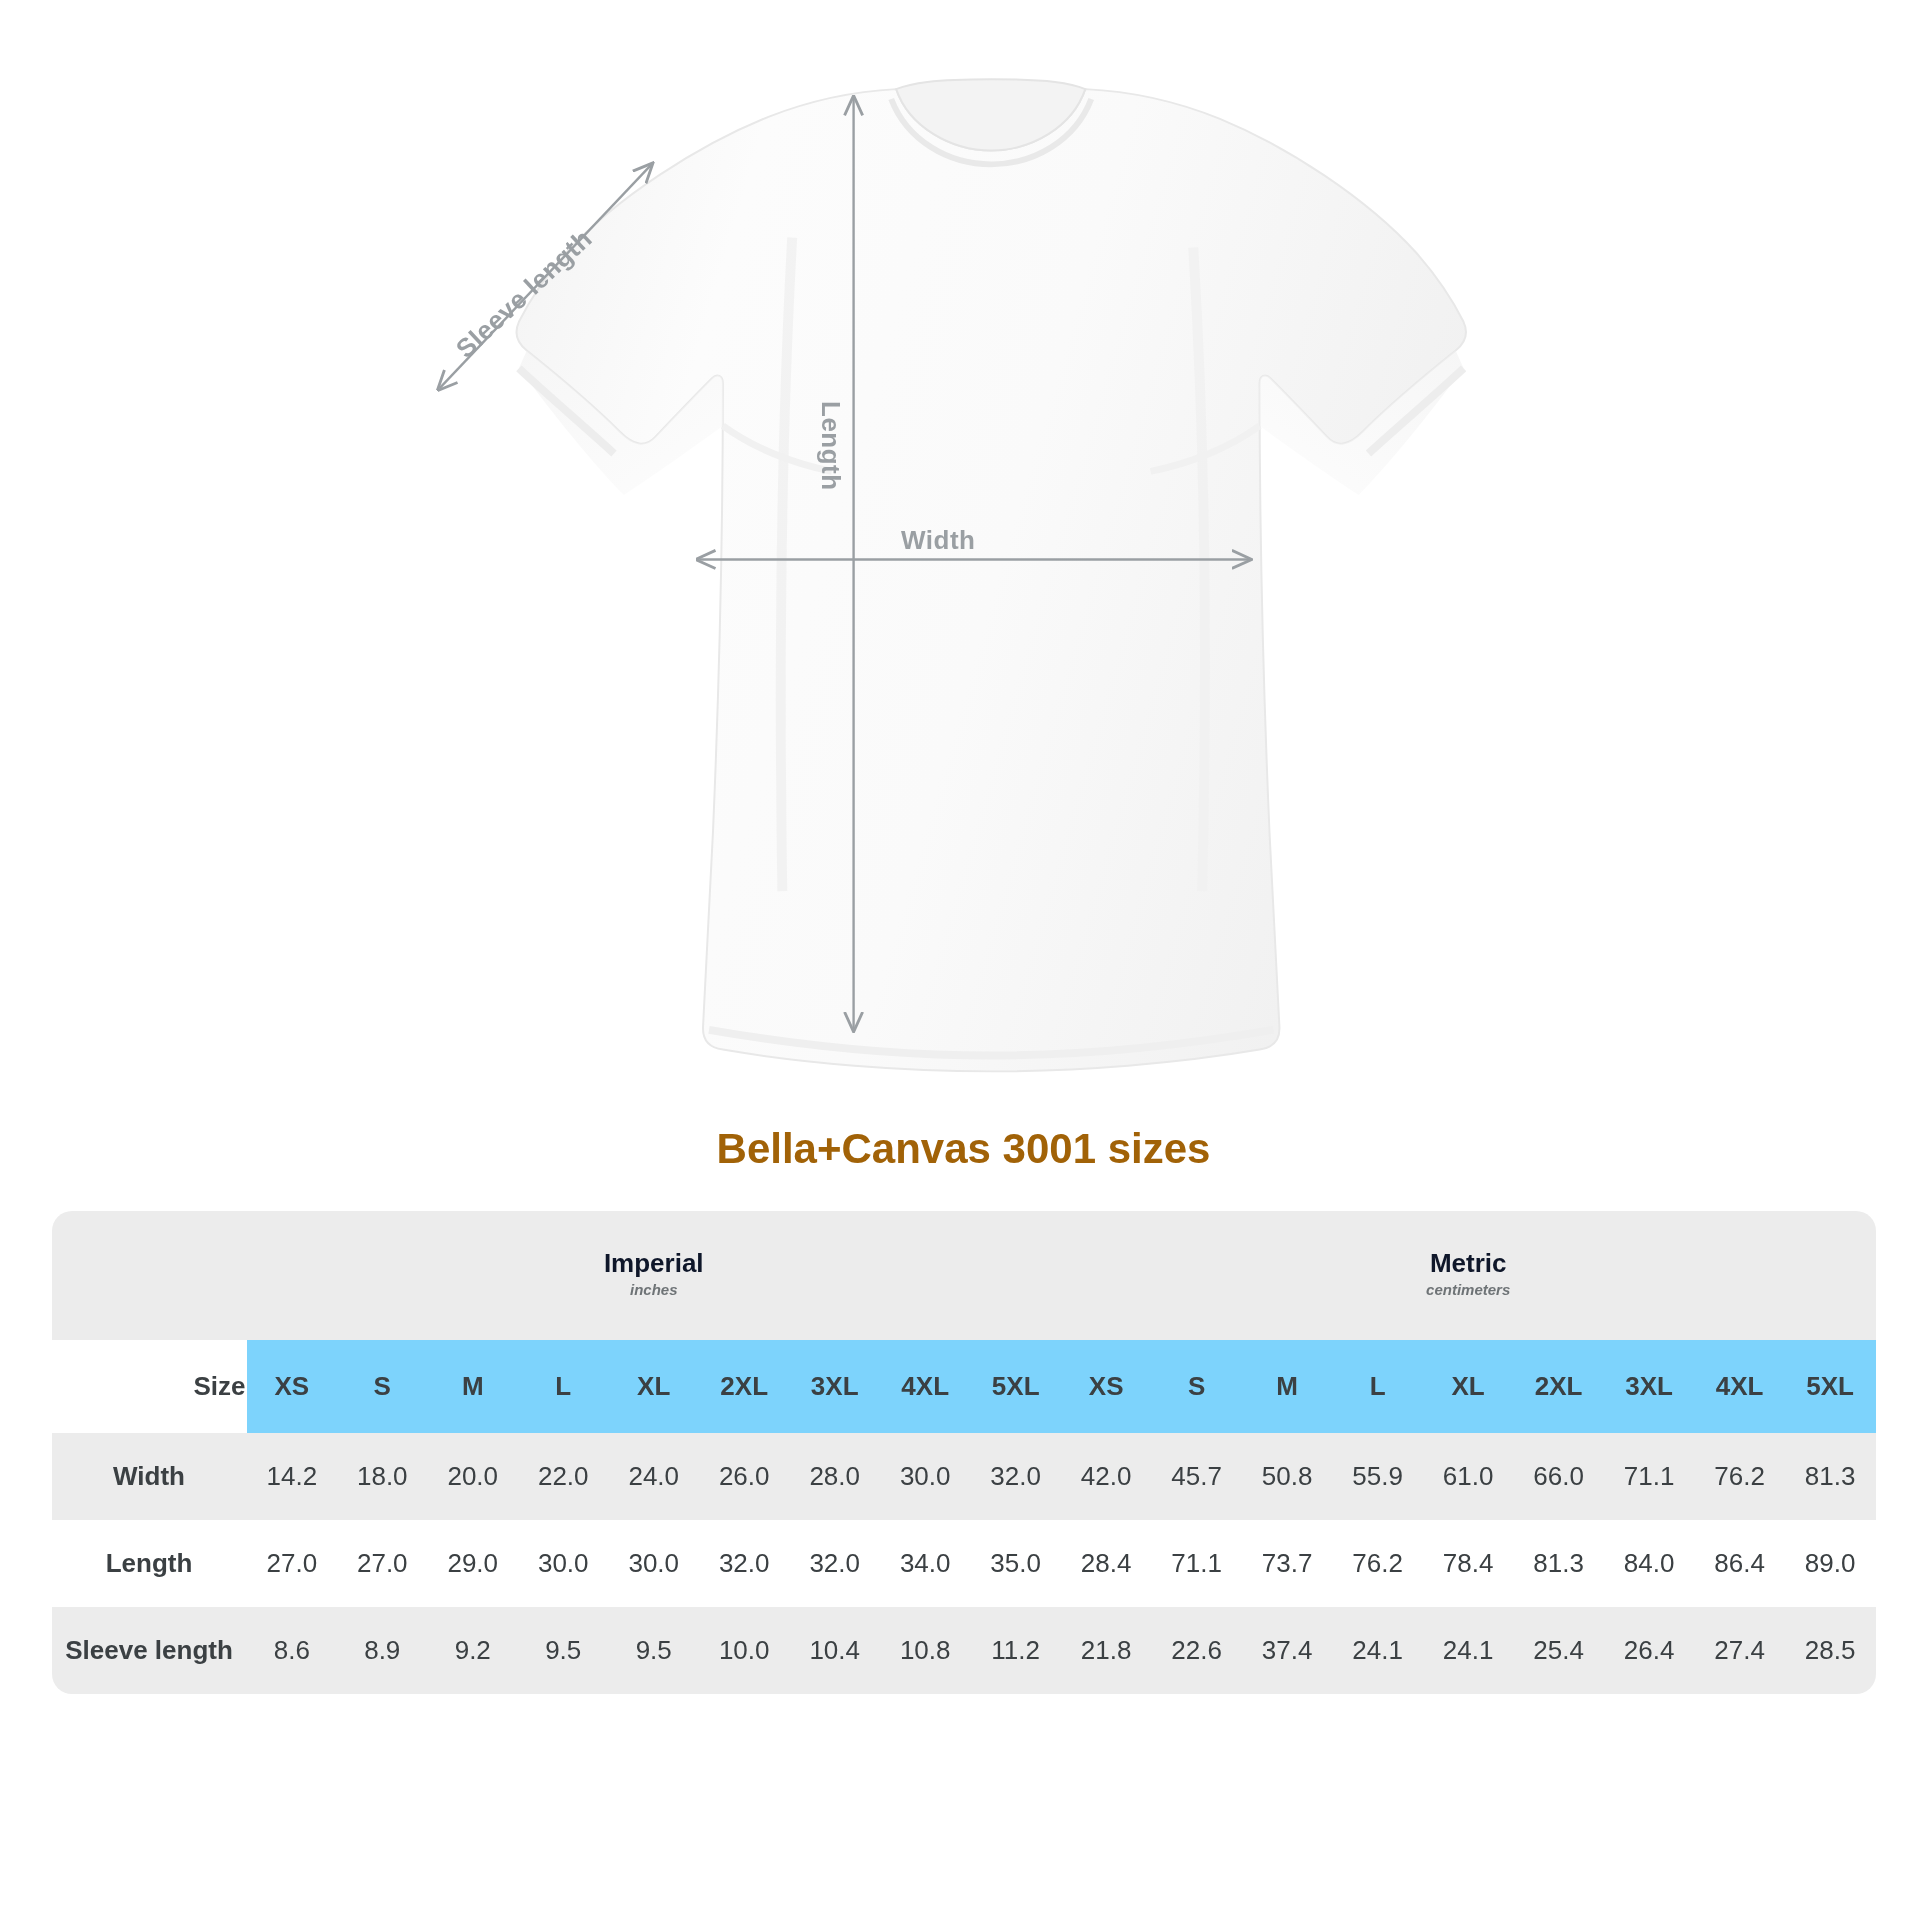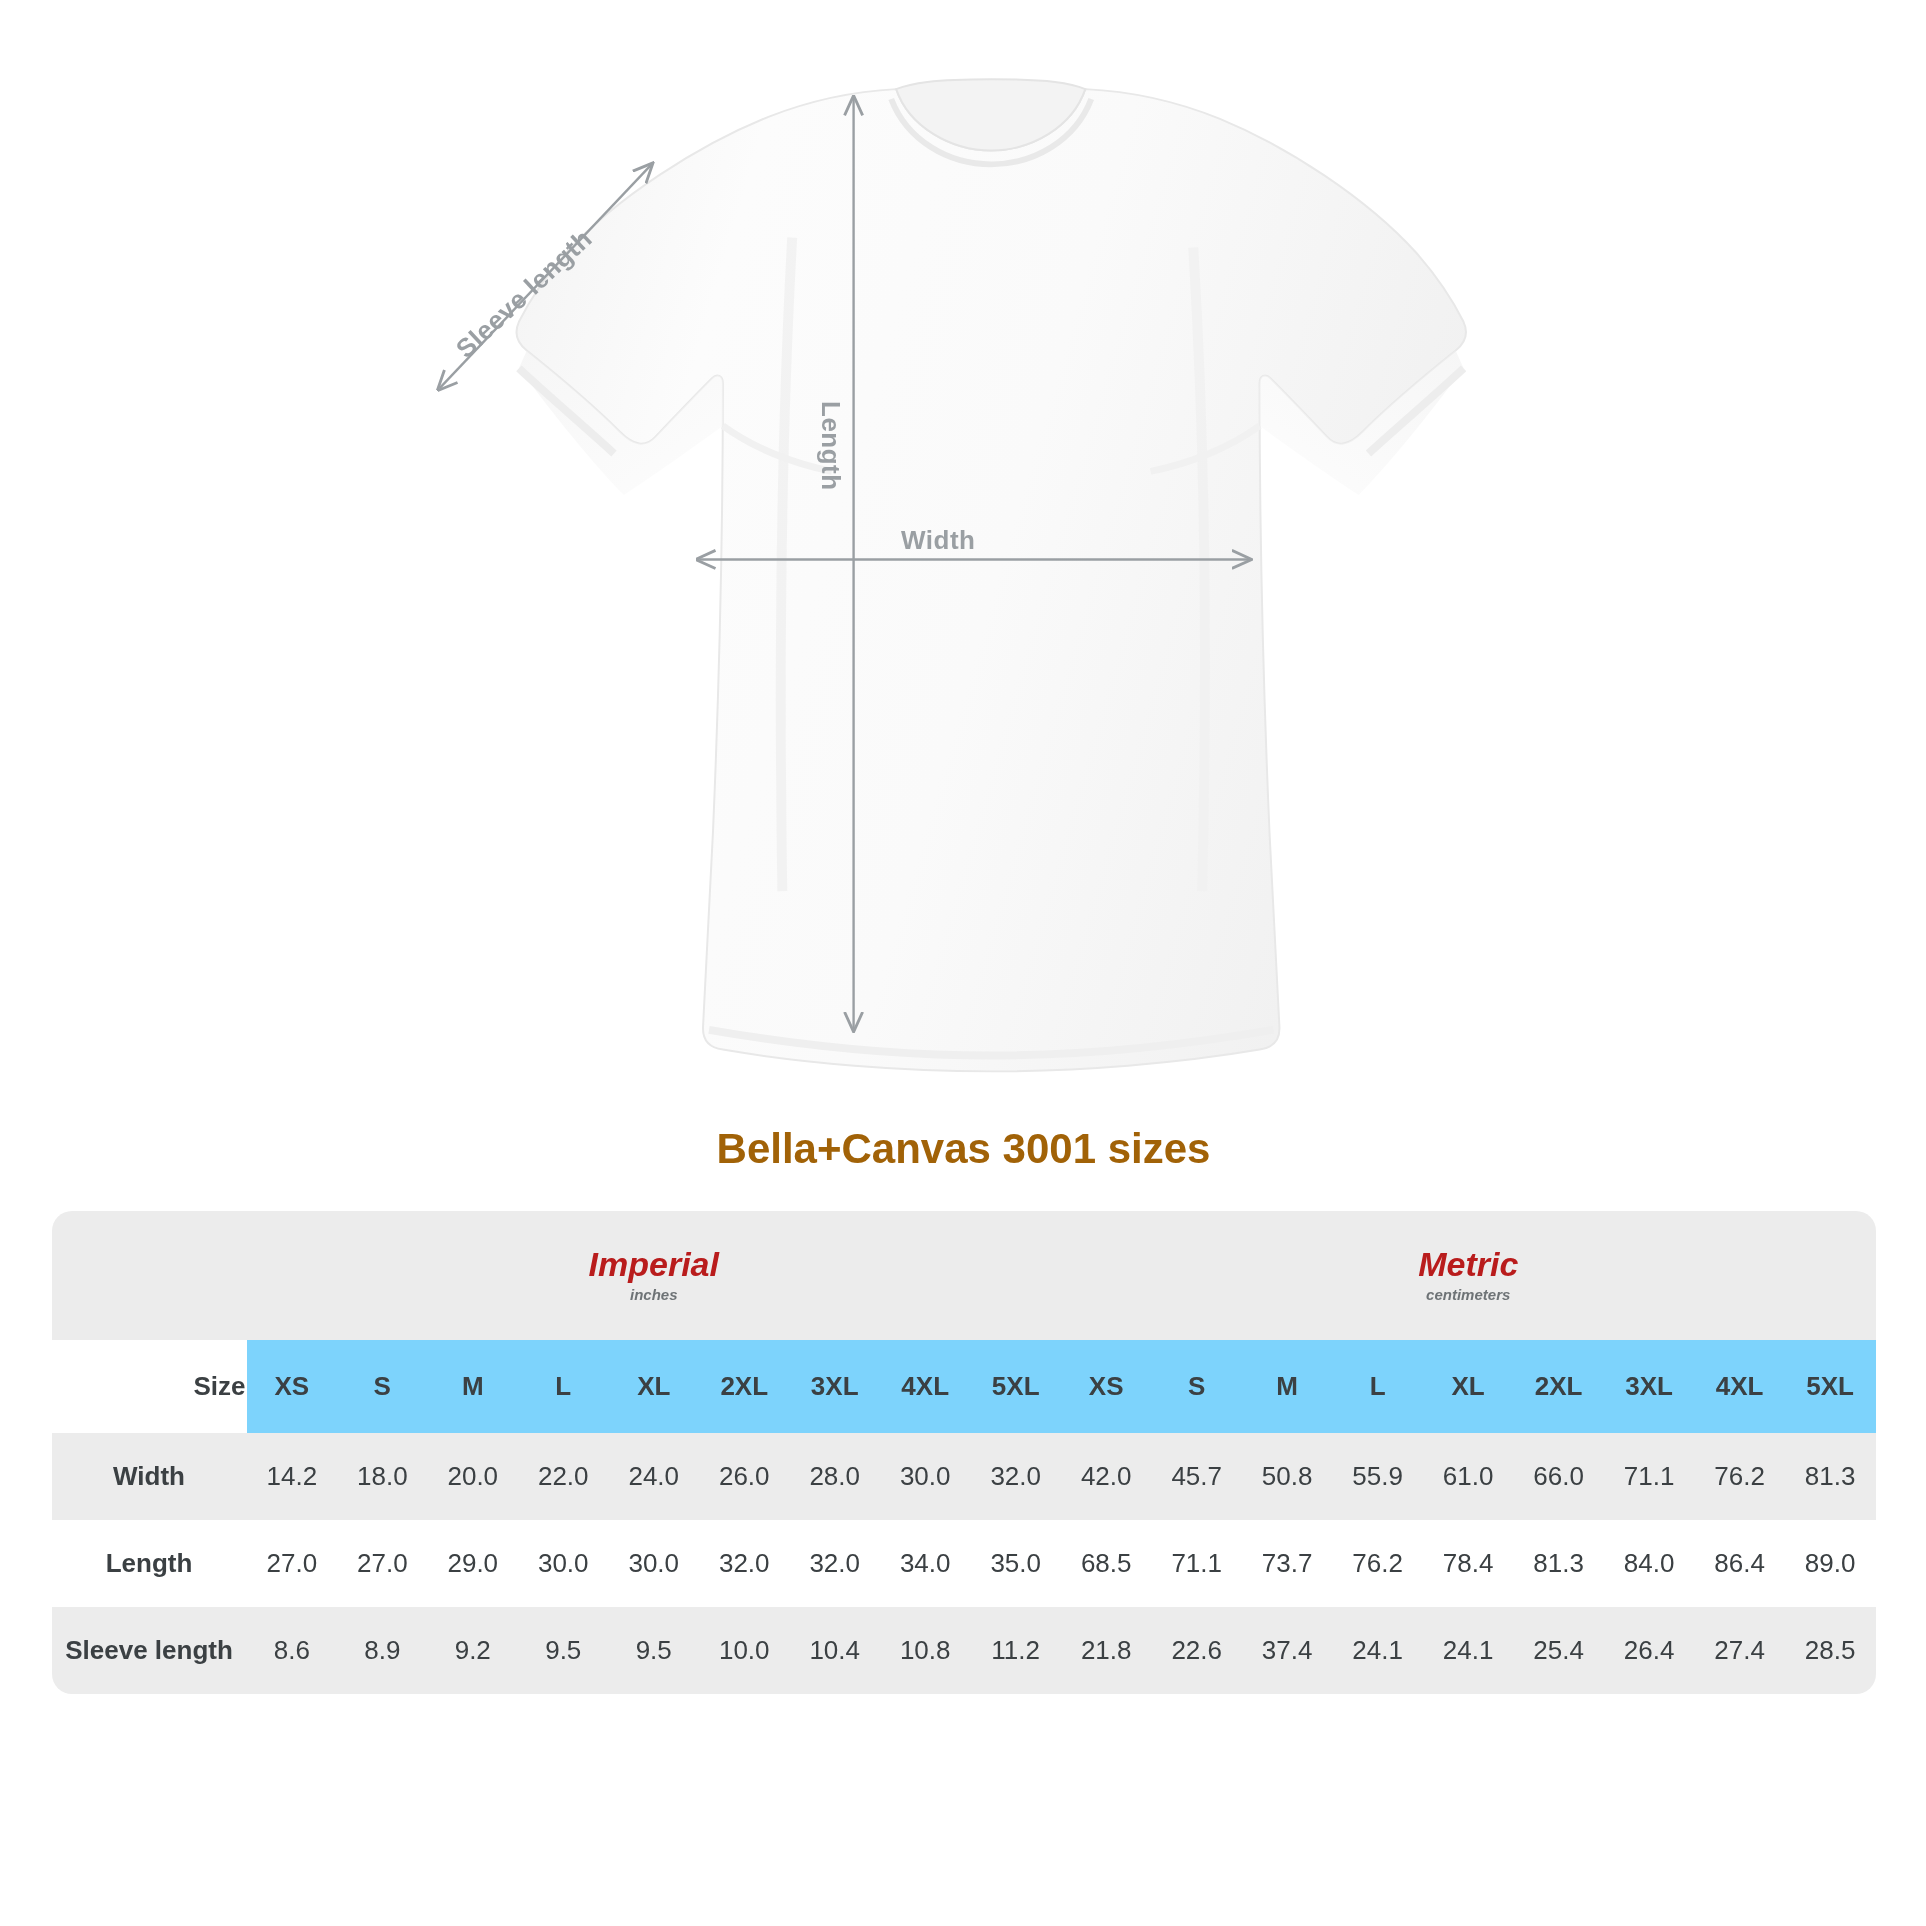--- a/index.html
+++ b/index.html
@@ -88,24 +88,23 @@
     font-size: 26px;
     color: #3b4043;
     border: none;
   }
   .unit-head-row th {
     background: #ececec;
     height: 129px;
     padding: 0;
   }
   .unit-title {
-    font-size: 34px;
-    font-weight: bold;
-    font-style: italic;
-    color: #b91c1c;
+    font-size: 26px;
+    font-weight: bold;
+    color: #0f172a;
     line-height: 1.15;
   }
   .unit-sub {
     font-size: 15px;
     font-style: italic;
     color: #6e7376;
     line-height: 1.5;
   }
   .size-head-row th {
     background: #7dd3fc;
@@ -307,21 +306,21 @@
           <td class="row-label">Length</td>
           <td>27.0</td>
           <td>27.0</td>
           <td>29.0</td>
           <td>30.0</td>
           <td>30.0</td>
           <td>32.0</td>
           <td>32.0</td>
           <td>34.0</td>
           <td>35.0</td>
-          <td>68.5</td>
+          <td>28.4</td>
           <td>71.1</td>
           <td>73.7</td>
           <td>76.2</td>
           <td>78.4</td>
           <td>81.3</td>
           <td>84.0</td>
           <td>86.4</td>
           <td>89.0</td>
         </tr>
         <tr class="shade">

